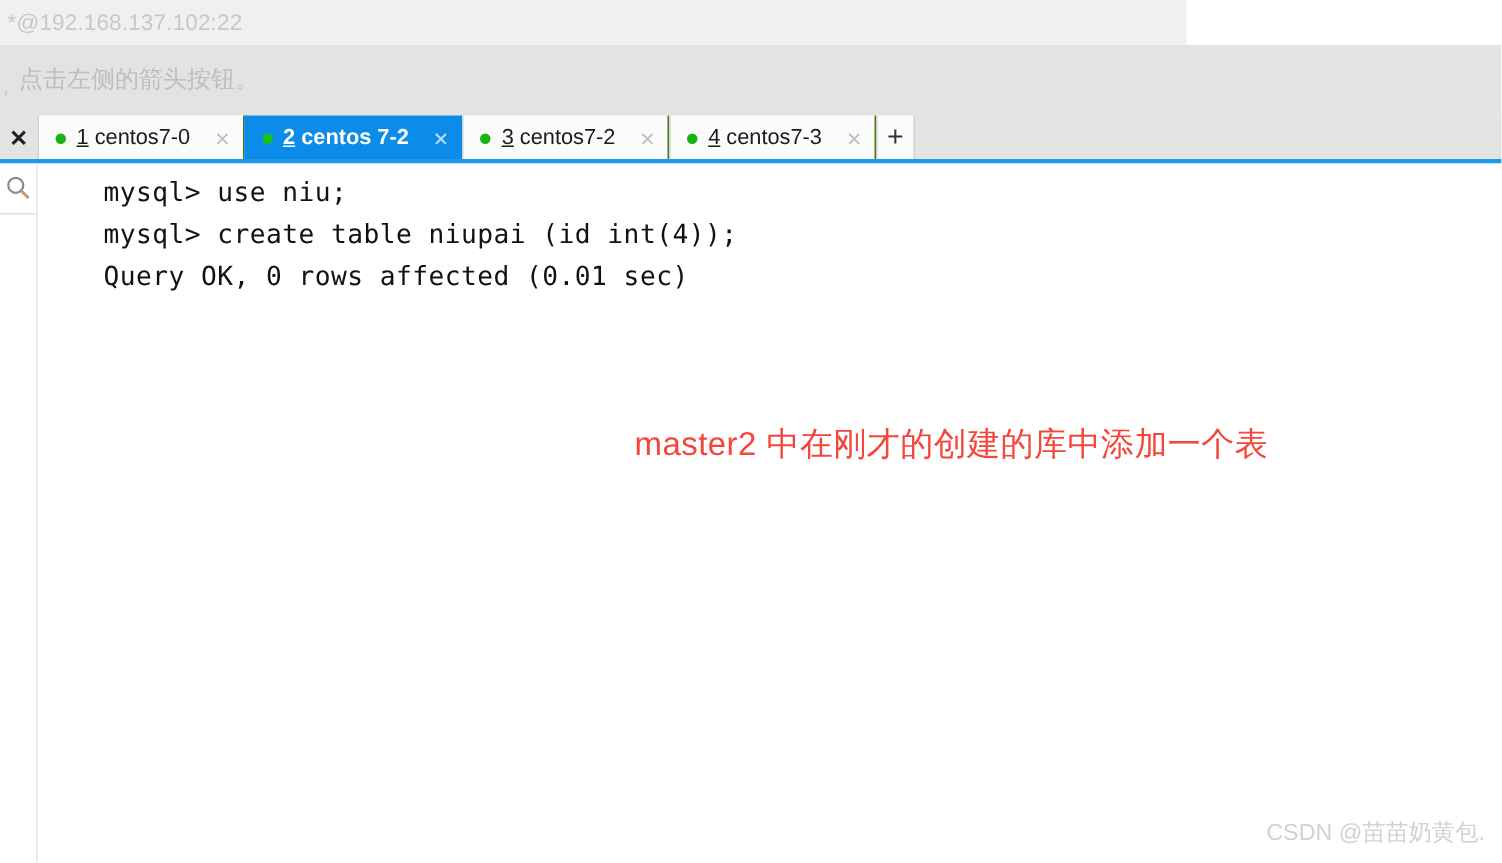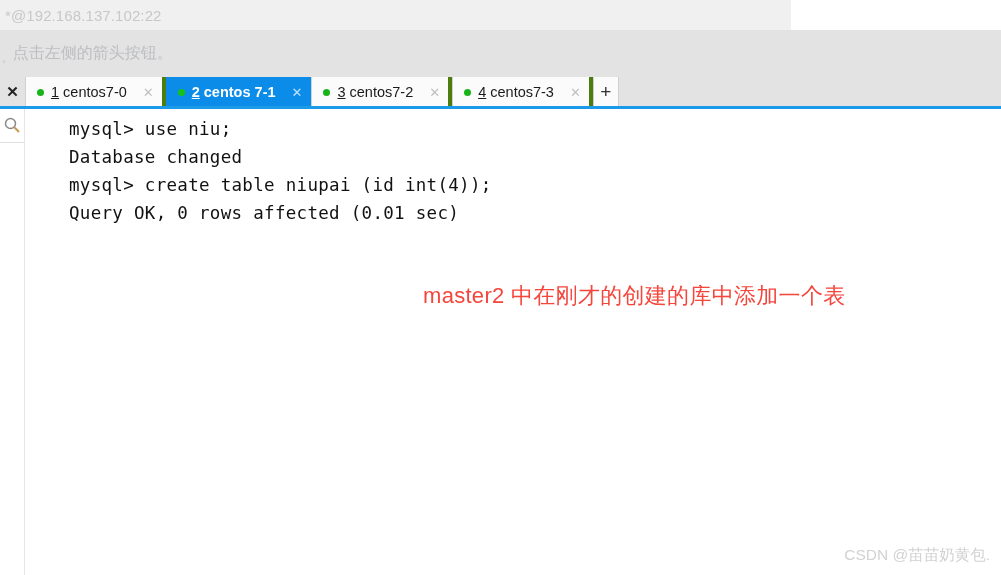--- a/index.html
+++ b/index.html
@@ -76,21 +76,21 @@
     color: #222;
     background: #e3e3e3;
     cursor: pointer;
   }
   .tab {
     position: relative;
     display: flex;
     align-items: center;
     background: #fbfbfb;
     border-left: 1px solid #d0d0d0;
-    border-right: 4px solid #4d7c0f;
+    border-right: 1px solid #4d7c0f;
     padding: 0 8px 0 11px;
     cursor: pointer;
     white-space: nowrap;
   }
   .tab.active {
     background: #0c8ce9;
     border-left: 1px solid #0c8ce9;
     border-right: 1px solid #0c8ce9;
   }
   .tab-dot {
@@ -231,21 +231,21 @@
     <span class="tab-dot"></span>
     <span class="tab-label">
       <span class="tab-num">1</span><span> centos7-0</span>
     </span>
     <span class="tab-x">✕</span>
   </div>
 
   <div class="tab active">
     <span class="tab-dot"></span>
     <span class="tab-label">
-      <span class="tab-num">2</span><span> centos 7-1</span>
+      <span class="tab-num">2</span><span> centos 7-2</span>
     </span>
     <span class="tab-x">✕</span>
   </div>
 
   <div class="tab">
     <span class="tab-dot"></span>
     <span class="tab-label">
       <span class="tab-num">3</span><span> centos7-2</span>
     </span>
     <span class="tab-x">✕</span>
@@ -271,21 +271,20 @@
     <svg width="18" height="18" viewBox="0 0 18 18">
       <circle cx="7.5" cy="7.5" r="5" fill="none" stroke="#8a8a8a" stroke-width="1.5"></circle>
       <line x1="11.3" y1="11.3" x2="16" y2="16" stroke="#c89a5a" stroke-width="2"></line>
     </svg>
   </span>
   <div class="rail-sep"></div>
 </div>
 
 <div class="terminal">
   <div class="term-line">mysql&gt; use niu;</div>
-  <div class="term-line">Database changed</div>
   <div class="term-line">mysql&gt; create table niupai (id int(4));</div>
   <div class="term-line">Query OK, 0 rows affected (0.01 sec)</div>
   <div class="term-line blank">&nbsp;</div>
 </div>
 
 <div class="annotation">master2 中在刚才的创建的库中添加一个表</div>
 
 <div class="watermark">CSDN @苗苗奶黄包.</div>
 
 </body></html>

